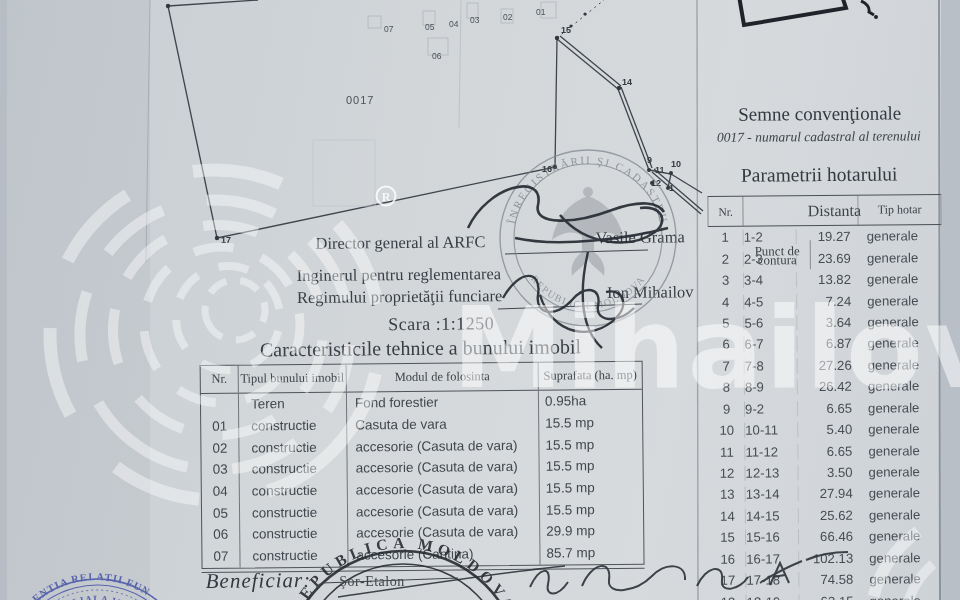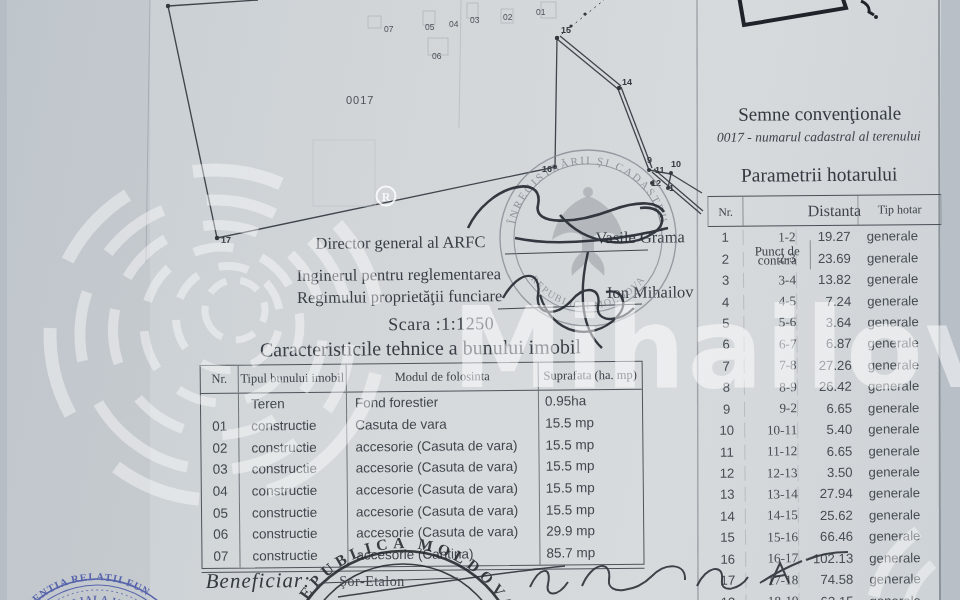--- a/index.html
+++ b/index.html
@@ -42,21 +42,21 @@
           border-left:1px solid rgba(74,80,88,.55);border-right:1px solid rgba(74,80,88,.35);
           color:#3e444b;}
   .b-cell{box-sizing:border-box;display:flex;align-items:center;justify-content:center;text-align:center;height:100%;}
   .bh-nr{width:36px;font-size:11.5px;border-right:1px solid rgba(74,80,88,.55);}
   .bh-seg{width:68px;font-size:13px;line-height:9px;border-right:1px solid rgba(74,80,88,.55);margin-top:44px;}
   .bh-dist{width:48px;font-size:16px;border-right:1px solid rgba(74,80,88,.45);text-align:right;}
   .bh-tip{width:83px;font-size:12px;}
   .b-body{position:absolute;left:707px;top:227px;width:232px;font-family:"Liberation Sans","DejaVu Sans",sans-serif;font-size:13.2px;color:#474d54;}
   .b-row{display:flex;height:21.45px;align-items:center;}
   .b-row .b-nr{width:36px;text-align:center;border-right:1px solid rgba(100,107,115,.25);box-sizing:border-box;}
-  .b-row .b-seg{width:53px;text-align:right;border-right:1px solid rgba(100,107,115,.2);box-sizing:border-box;font-family:Liberation Serif, serif;}
+  .b-row .b-seg{width:53px;text-align:left;border-right:1px solid rgba(100,107,115,.2);box-sizing:border-box;}
   .b-row .b-dist{width:60px;text-align:right;padding-right:6px;box-sizing:border-box;}
   .b-row .b-tip{width:83px;padding-left:10px;box-sizing:border-box;}
 
   
   .wm-text{position:absolute;left:452px;top:292px;font-family:"DejaVu Sans",sans-serif;font-weight:bold;
            font-size:112px;line-height:1;color:rgba(255,255,255,.5);letter-spacing:2px;}
   svg text{user-select:none;}
   .plan-label{font-family:"Liberation Sans","DejaVu Sans",sans-serif;}
 </style>
 </head>

